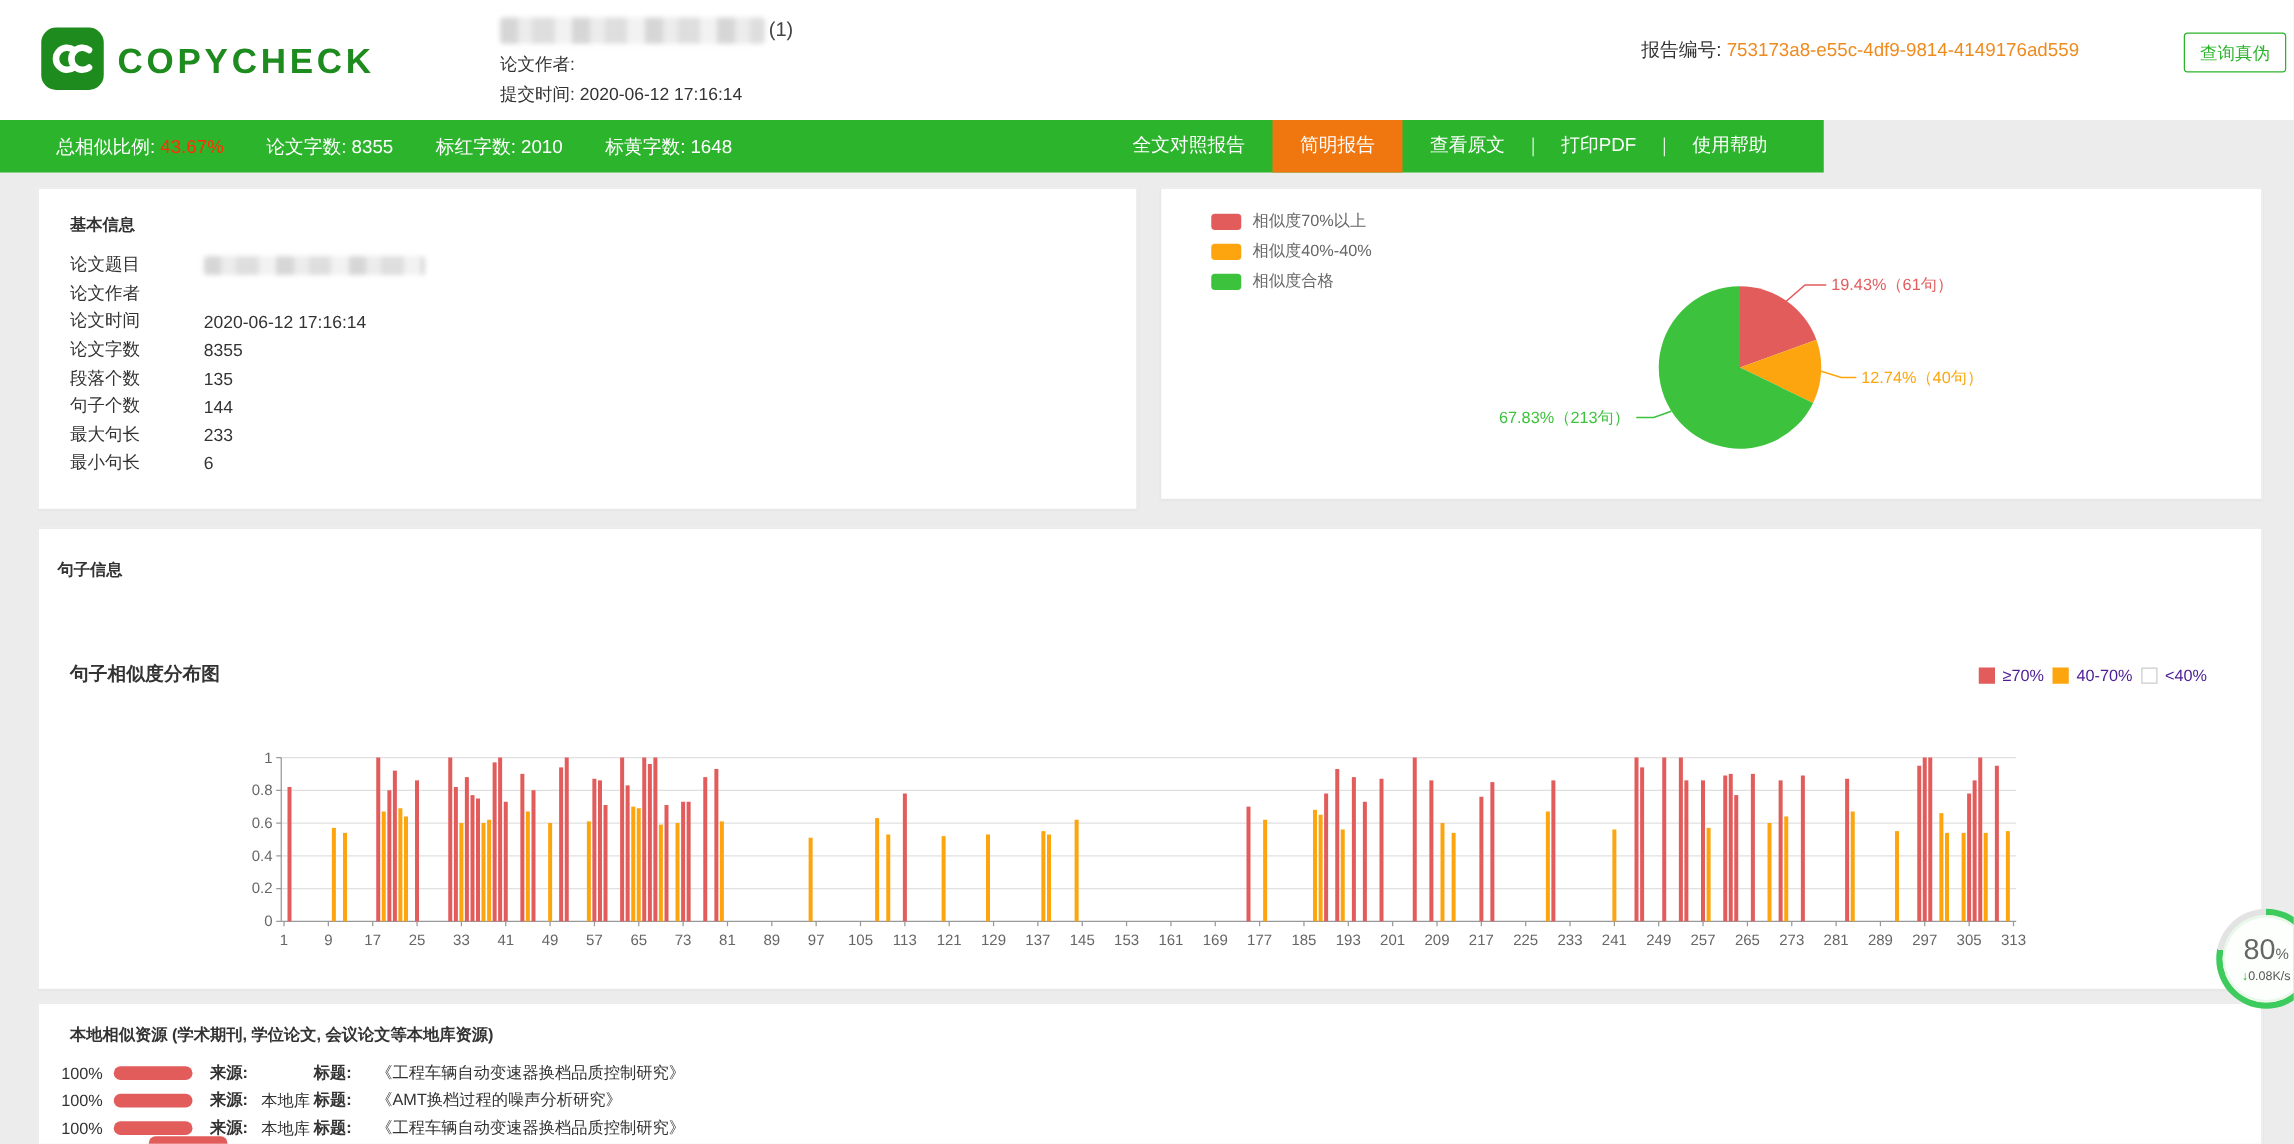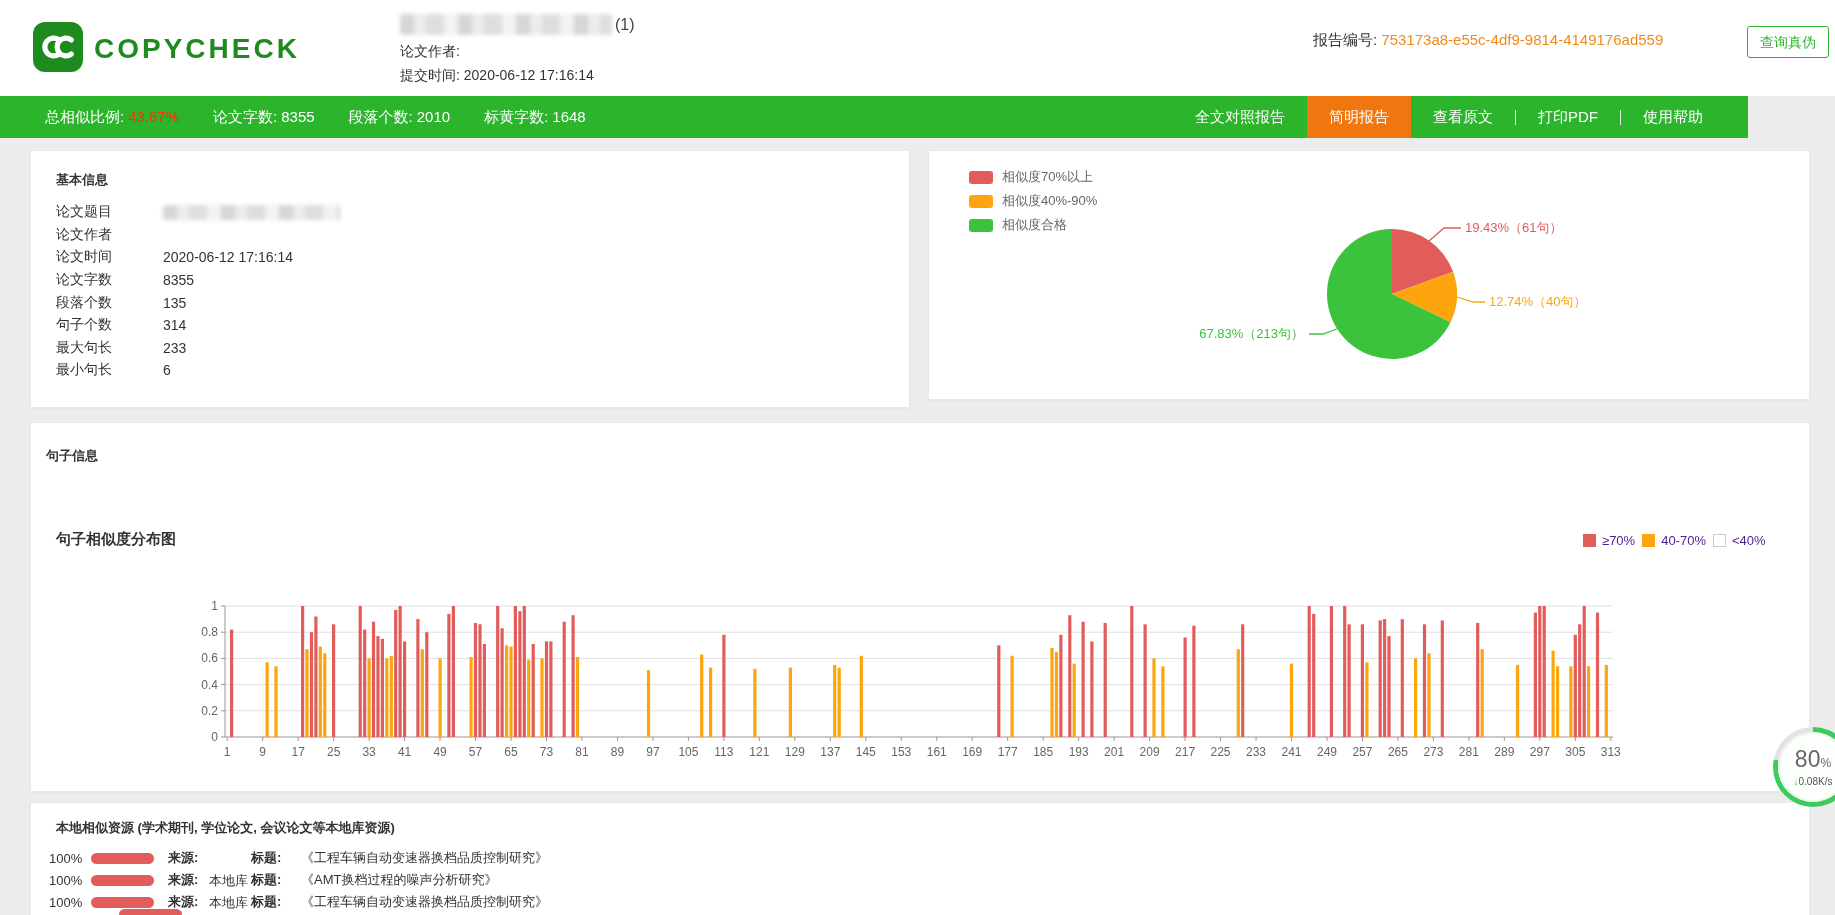--- a/index.html
+++ b/index.html
@@ -14,21 +14,21 @@
   .doc-meta { position:absolute; left:400px; top:14px; font-size:14px; color:#333; }
   .redact { display:inline-block; vertical-align:middle; background:repeating-linear-gradient(90deg,#d6d6d6 0 14px,#ececec 14px 26px,#dedede 26px 44px,#f2f2f2 44px 58px); filter:blur(2px); border-radius:3px; }
   .doc-title-strip { width:212px; height:21px; }
   .doc-title-suffix { font-size:16px; color:#444; filter:blur(.5px); margin-left:3px; vertical-align:middle; }
   .meta-row { margin-top:8px; line-height:16px; }
   .report-box { position:absolute; left:1313px; top:31px; font-size:15px; color:#333; }
   .report-no { color:#ef8b1e; }
   .verify-btn { position:absolute; left:1747px; top:26px; height:32px; padding:0 12px; background:#fff; border:1px solid #2db42d; border-radius:3px; color:#2db42d; font-size:14px; line-height:30px; cursor:pointer; }
 
   
-  .navbar { position:absolute; left:0; top:96px; width:1748px; height:42px; background:#2db42d; display:flex; align-items:stretch; color:#fff; font-size:15px; }
+  .navbar { position:absolute; left:0; top:96px; width:1459px; height:42px; background:#2db42d; display:flex; align-items:stretch; color:#fff; font-size:15px; }
   #nav-stats { display:flex; align-items:center; padding-left:45px; gap:34px; }
   .nav-stat-value { margin-left:4px; }
   .nav-stat-value.hl { color:#ff3000; }
   #nav-tabs { margin-left:auto; display:flex; align-items:stretch; padding-right:23px; }
   .nav-tab { line-height:42px; padding:0 22px; cursor:pointer; }
   .nav-tab.active { background:#f0770f; }
   .nav-sep { width:1px; height:15px; background:rgba(255,255,255,.85); align-self:center; }
 
   
   .panel { position:absolute; background:#fff; border:1px solid #e8e8e8; box-shadow:0 1px 2px rgba(0,0,0,.04); }
@@ -113,21 +113,21 @@
     <div class="report-box">
       <span>报告编号: </span><span class="report-no">753173a8-e55c-4df9-9814-4149176ad559</span>
     </div>
     <button class="verify-btn">查询真伪</button>
   </div>
 
   <div class="navbar">
     <div id="nav-stats">
         <span class="nav-stat"><span class="nav-stat-label">总相似比例:</span><span class="nav-stat-value hl">43.67%</span></span>
         <span class="nav-stat"><span class="nav-stat-label">论文字数:</span><span class="nav-stat-value">8355</span></span>
-        <span class="nav-stat"><span class="nav-stat-label">段落个数:</span><span class="nav-stat-value">2010</span></span>
+        <span class="nav-stat"><span class="nav-stat-label">标红字数:</span><span class="nav-stat-value">2010</span></span>
         <span class="nav-stat"><span class="nav-stat-label">标黄字数:</span><span class="nav-stat-value">1648</span></span>
       </div>
     <div id="nav-tabs">
         <span class="nav-tab">全文对照报告</span>
         <span class="nav-tab active">简明报告</span>
         <span class="nav-tab">查看原文</span>
         <span class="nav-sep"></span>
         <span class="nav-tab">打印PDF</span>
         <span class="nav-sep"></span>
         <span class="nav-tab">使用帮助</span>
@@ -152,42 +152,42 @@
         <div class="b-row">
           <span class="b-label">论文字数</span>
           <span class="b-value">8355</span>
         </div>
         <div class="b-row">
           <span class="b-label">段落个数</span>
           <span class="b-value">135</span>
         </div>
         <div class="b-row">
           <span class="b-label">句子个数</span>
-          <span class="b-value">314</span>
+          <span class="b-value">144</span>
         </div>
         <div class="b-row">
           <span class="b-label">最大句长</span>
           <span class="b-value">233</span>
         </div>
         <div class="b-row">
           <span class="b-label">最小句长</span>
           <span class="b-value">6</span>
         </div>
       </div>
   </div>
 
   <div class="panel panel-pie">
     <div id="pie-legend">
         <div class="pl-row">
           <span class="pl-swatch" style="background: rgb(226, 92, 92);"></span>
           <span class="pl-label">相似度70%以上</span>
         </div>
         <div class="pl-row">
           <span class="pl-swatch" style="background: rgb(252, 165, 15);"></span>
-          <span class="pl-label">相似度40%-90%</span>
+          <span class="pl-label">相似度40%-40%</span>
         </div>
         <div class="pl-row">
           <span class="pl-swatch" style="background: rgb(60, 194, 60);"></span>
           <span class="pl-label">相似度合格</span>
         </div>
       </div>
     <svg id="pie-svg" width="700" height="225" viewBox="0 0 700 225">
         <path d="M293,123 L293.0,58.0 A65,65 0 0 1 354.1,100.7 Z" fill="#e25c5c"></path>
         <polyline points="330,70 345,57 362,57" fill="none" stroke="#e25c5c" stroke-width="1.3"></polyline>
         <text x="366" y="61" text-anchor="start" font-size="13" fill="#e25c5c">19.43%（61句）</text>

